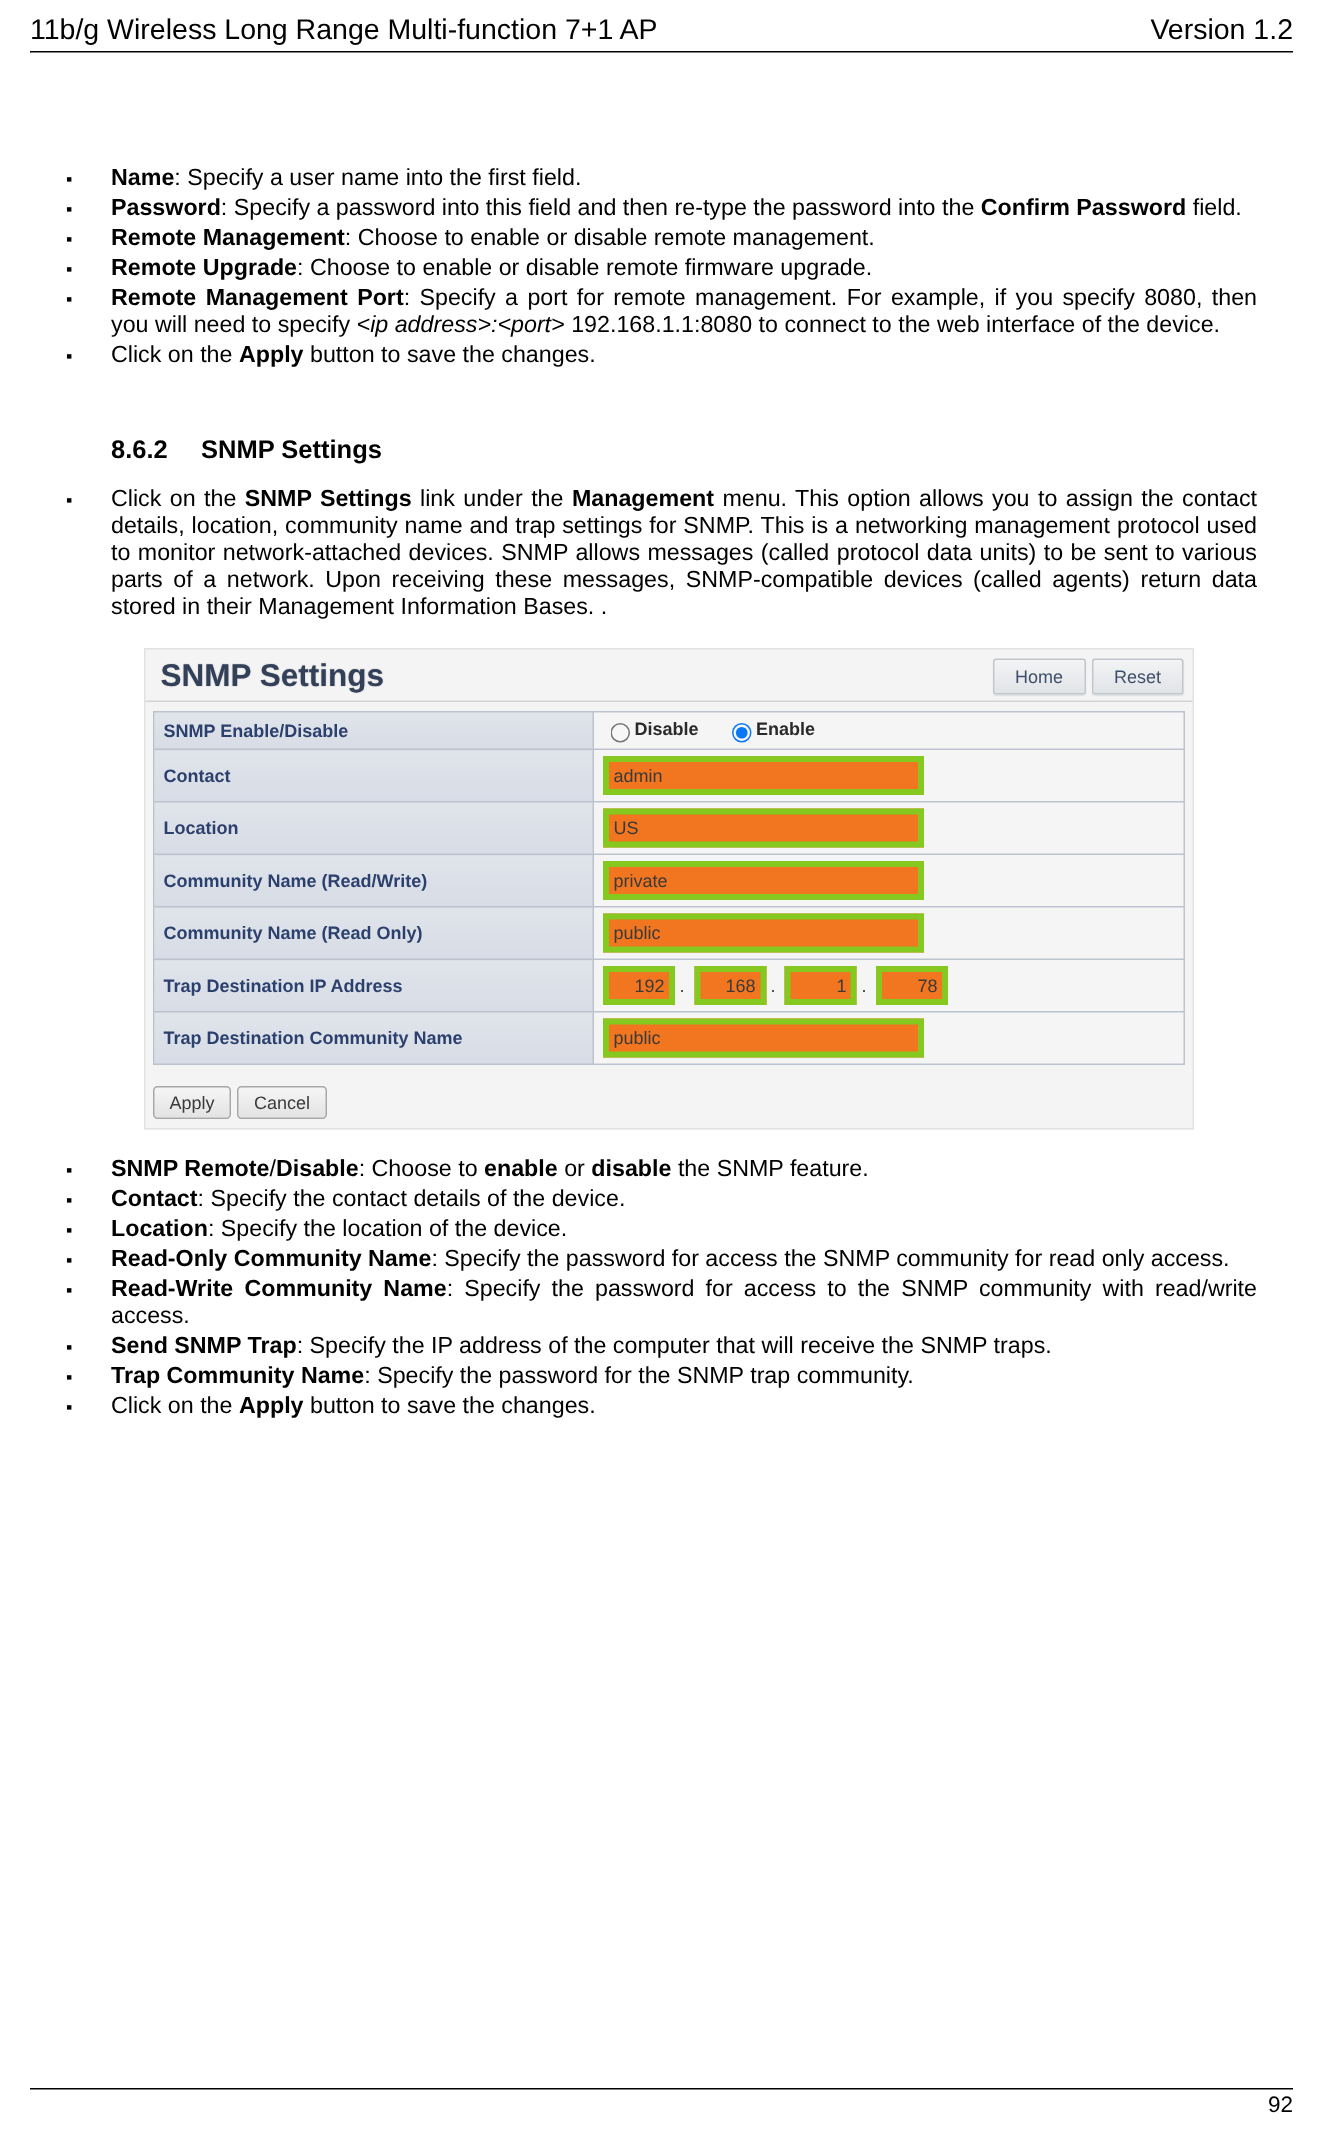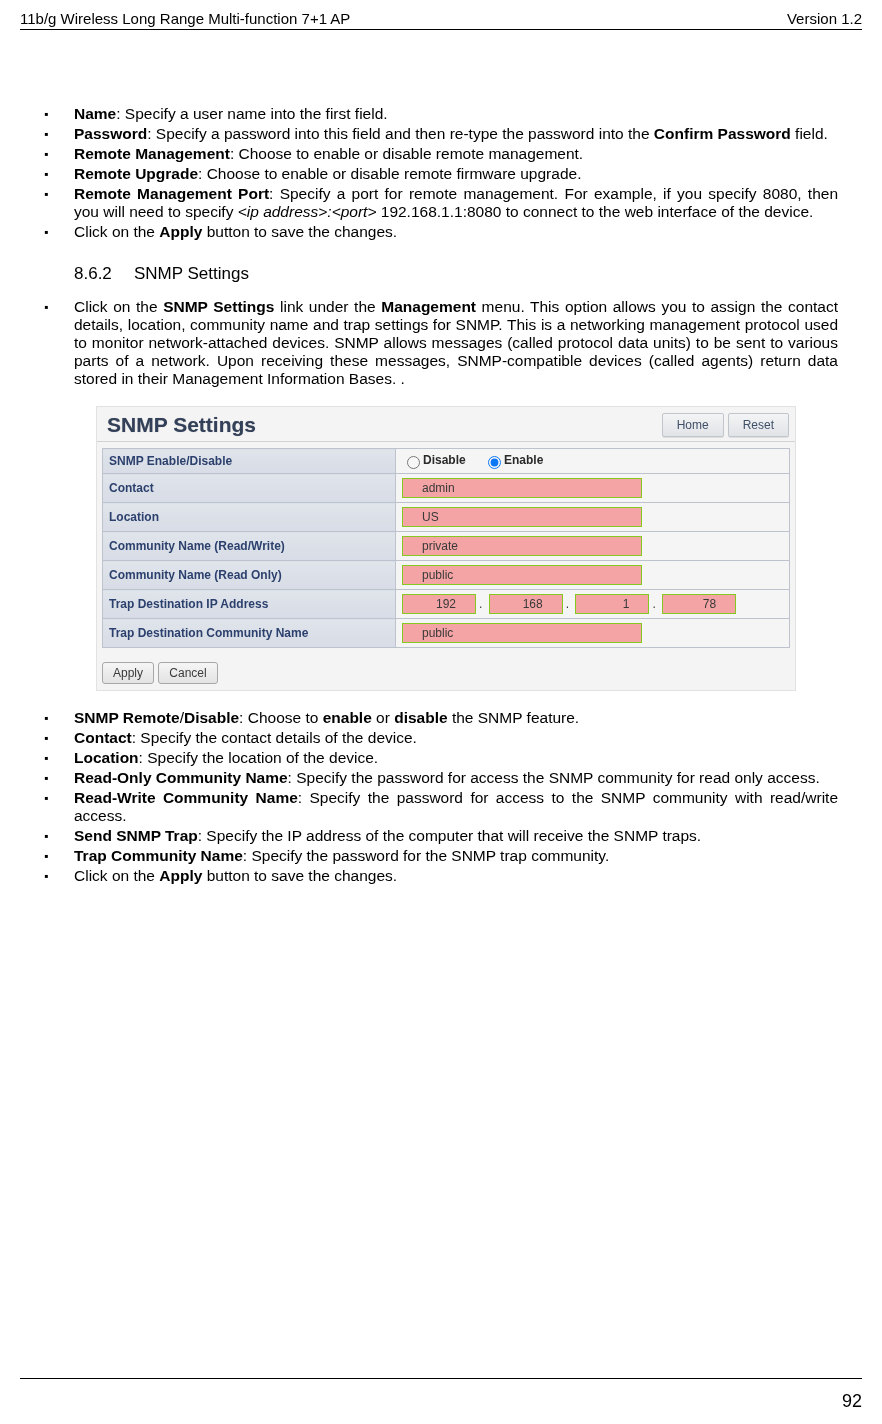--- a/index.html
+++ b/index.html
@@ -15,21 +15,21 @@
     min-height: 1424px;
     box-sizing: border-box;
     padding: 10px 20px 20px 20px;
     position: relative;
   }
   .top-header {
     display: flex;
     justify-content: space-between;
     border-bottom: 1px solid #000;
     padding-bottom: 2px;
-    font-size: 15px;
+    font-size: 19px;
   }
   .content {
     padding: 75px 24px 0 24px;
   }
   ul.bullets {
     list-style: none;
     padding-left: 30px;
     margin: 0 0 18px 0;
   }
   ul.bullets > li {
@@ -42,23 +42,23 @@
     content: "▪";
     position: absolute;
     left: -30px;
     font-size: 12px;
     top: 2px;
   }
   .just {
     text-align: justify;
   }
   .section-num {
-    font-weight: normal;
+    font-weight: bold;
     font-size: 17px;
-    margin: 23px 0 14px 30px;
+    margin: 44px 0 14px 30px;
   }
   .section-num .num {
     display: inline-block;
     width: 60px;
   }
   b { font-weight: bold; }
 
   
   .snmp-panel {
     margin: 6px 0 18px 52px;
@@ -106,26 +106,26 @@
     background: linear-gradient(#e6eaf2, #dde2ec);
     color: #243a6a;
     font-weight: bold;
     width: 280px;
   }
   .snmp-table td.val {
     background: #fdfdfd;
     color: #333;
   }
   .snmp-table input[type="text"] {
-    border: 1px solid #84cc16;
-    font-size: 12px;
-    padding: 1px 19px;
+    border: 4px solid #84cc16;
+    font-size: 12px;
+    padding: 1px 3px;
     height: 16px;
     color: #333;
-    background: #fca5a5;
+    background: #f97316;
   }
   .snmp-table input.full { width: 200px; }
   .snmp-table input.oct { width: 34px; text-align: right; }
   .snmp-table label { margin-right: 14px; color:#222;}
   .snmp-table input[type="radio"] {
     vertical-align: middle;
     margin-right: 3px;
   }
   .btn-row {
     padding: 4px 5px 6px 5px;
@@ -140,22 +140,22 @@
   }
   .dot { padding: 0 3px; }
 
   .footer {
     position: absolute;
     bottom: 12px;
     right: 20px;
     left: 20px;
     border-top: 1px solid #000;
     text-align: right;
-    padding-top: 12px;
-    font-size: 18px;
+    padding-top: 2px;
+    font-size: 15px;
   }
 </style>
 </head>
 <body>
 
 <div class="page">
   <div class="top-header">
     <span>11b/g Wireless Long Range Multi-function 7+1 AP</span>
     <span>Version 1.2</span>
   </div>

